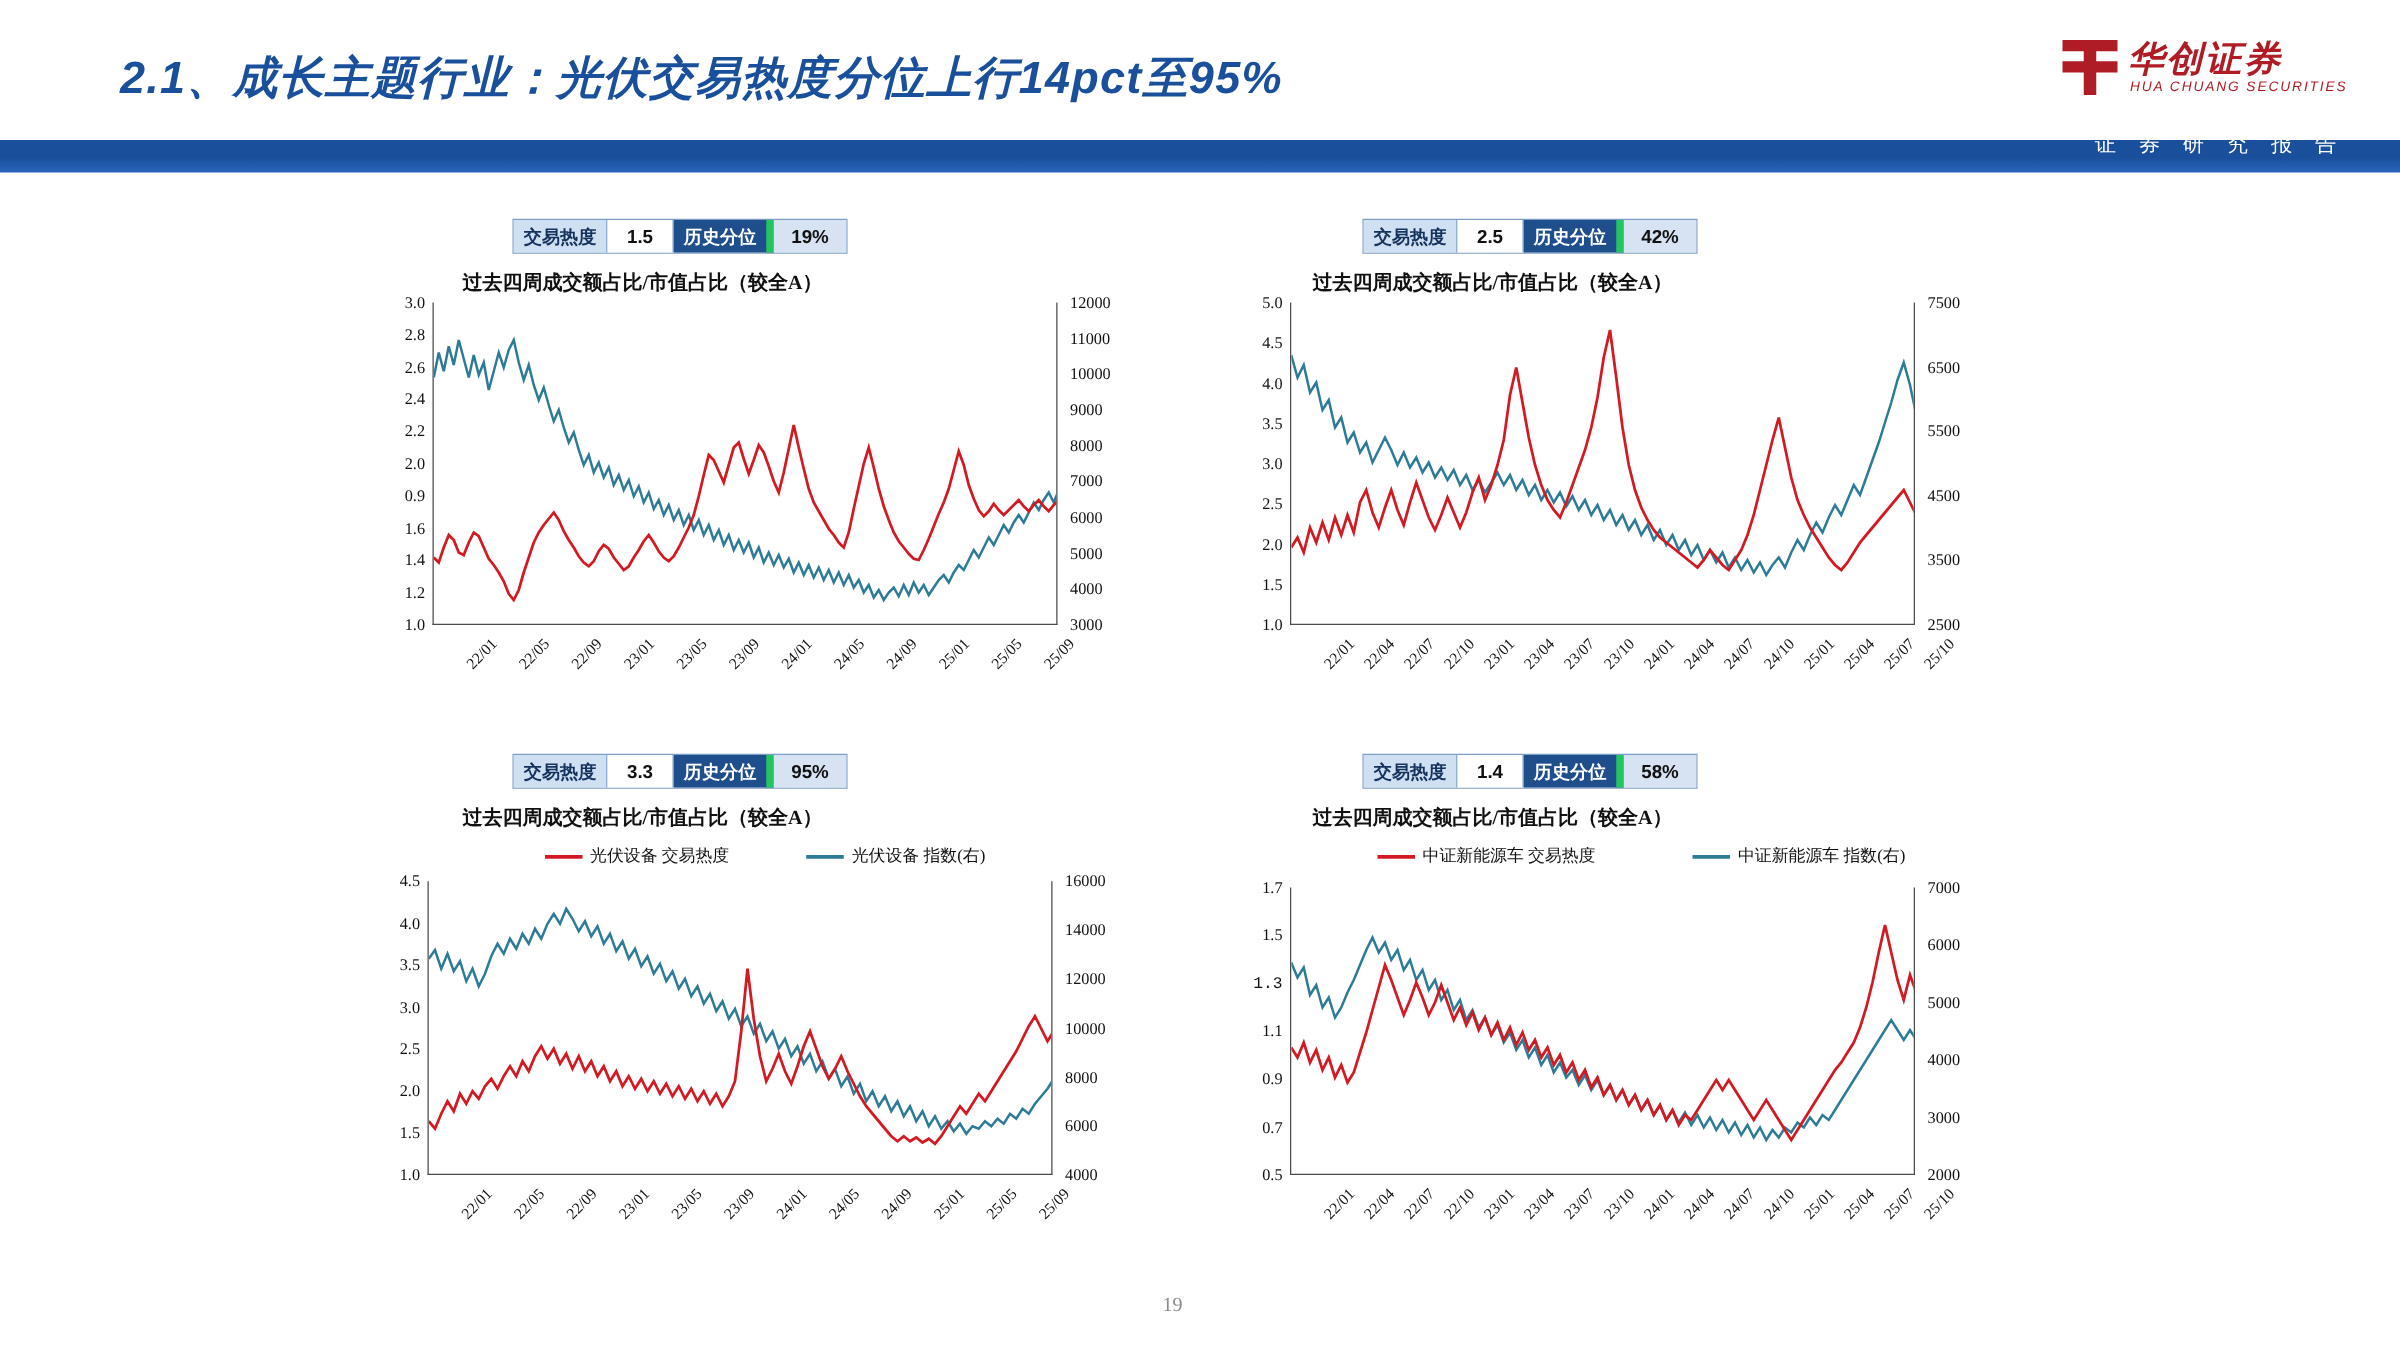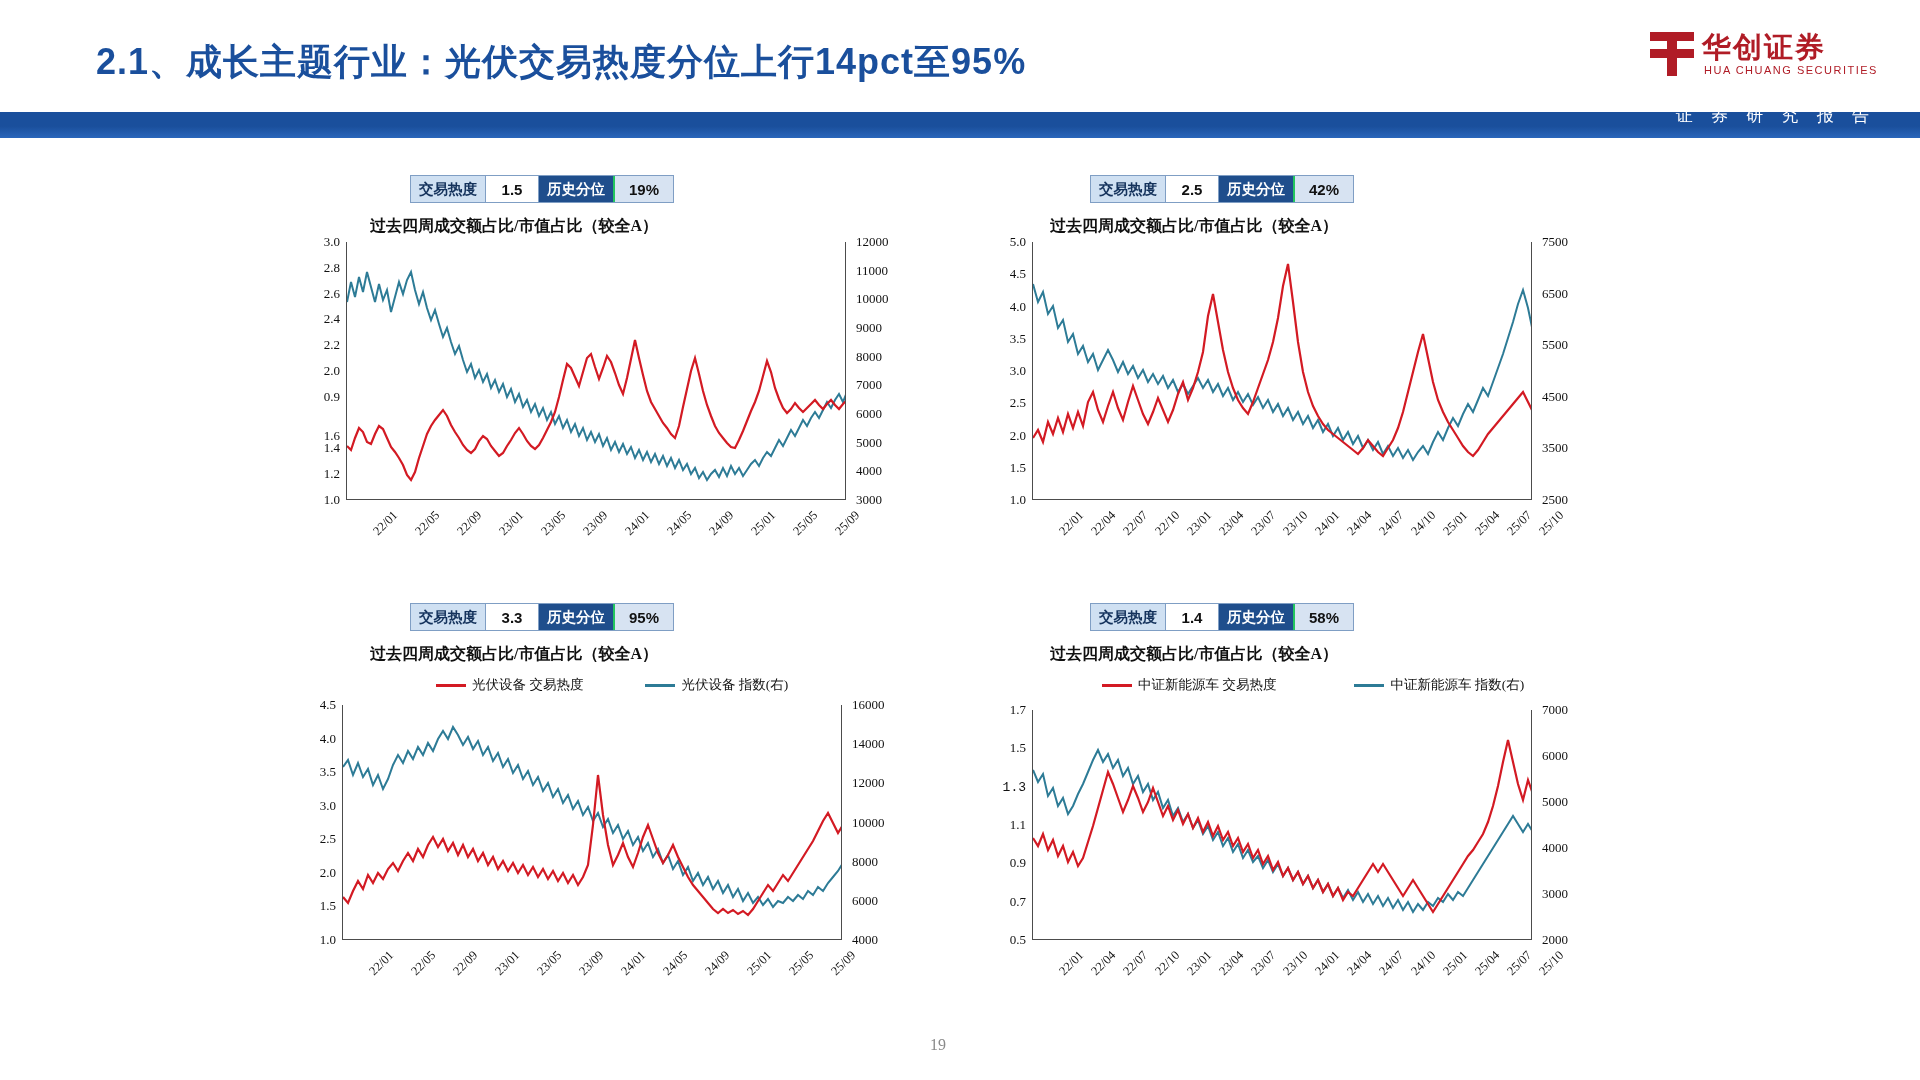--- a/index.html
+++ b/index.html
@@ -1,35 +1,35 @@
 <!DOCTYPE html>
 <html><head>
 <meta charset="utf-8">
 <style>
   html,body{margin:0;padding:0;}
   body{width:1920px;height:1080px;background:#ffffff;font-family:"Liberation Sans",sans-serif;overflow:hidden;}
   .slide{position:relative;width:1920px;height:1080px;}
 
   
-  .hdr{position:absolute;left:0;top:0;width:1920px;height:112px;background:#ffffff;}
+  .hdr{position:absolute;left:0;top:0;width:1920px;height:112px;background:#ffffff;font-style:italic;}
   .hdr-title{position:absolute;left:96px;top:38px;font-size:36px;font-weight:bold;color:#1a4f9c;letter-spacing:1px;white-space:nowrap;}
   .hdr-rule{position:absolute;left:0;top:112px;width:1920px;height:26px;background:linear-gradient(180deg,#1a4f9c 0%,#1a4f9c 55%,#2a66bb 100%);}
   .logo-box{position:absolute;right:40px;top:26px;width:230px;height:62px;}
   .logo-mark{position:absolute;left:0;top:6px;width:44px;height:44px;}
   .logo-mark i{position:absolute;background:#b01c26;}
   .logo-cn{position:absolute;left:52px;top:2px;font-size:29px;font-weight:bold;color:#b01c26;letter-spacing:2px;white-space:nowrap;}
   .logo-en{position:absolute;left:54px;top:38px;font-size:11px;color:#b01c26;letter-spacing:1.5px;white-space:nowrap;}
   .hdr-sub{position:absolute;right:44px;top:104px;font-size:17px;color:#ffffff;letter-spacing:7px;font-family:"Liberation Serif",serif;white-space:nowrap;z-index:5;}
 
   
   .panel{position:absolute;}
   .tagbar{position:absolute;display:flex;align-items:stretch;height:26px;border:1px solid #7f9ec4;}
   .tag-l{background:#cfe0f2;color:#14325c;font-weight:bold;font-size:14.5px;display:flex;align-items:center;justify-content:center;padding:0 8px;border-right:1px solid #7f9ec4;}
   .tag-v{background:#ffffff;color:#111;font-weight:bold;font-size:15px;display:flex;align-items:center;justify-content:center;width:52px;border-right:1px solid #7f9ec4;}
-  .tag-l2{background:#1f4e8c;color:#fff;font-weight:bold;font-size:14.5px;display:flex;align-items:center;justify-content:center;padding:0 8px;border-right:2px solid #22c55e;}
+  .tag-l2{background:#1f4e8c;color:#fff;font-weight:bold;font-size:14.5px;display:flex;align-items:center;justify-content:center;padding:0 8px;border-right:6px solid #22c55e;}
   .tag-v2{background:#d7e3f2;color:#111;font-weight:bold;font-size:15px;display:flex;align-items:center;justify-content:center;width:58px;}
 
   .ptitle{position:absolute;font-size:16px;font-weight:bold;color:#111;font-family:"Liberation Serif",serif;white-space:nowrap;}
 
   .legend{position:absolute;display:flex;gap:46px;align-items:center;}
   .lg{display:flex;align-items:center;gap:6px;font-size:13.5px;color:#111;font-family:"Liberation Serif",serif;white-space:nowrap;}
   .lg .sw{width:30px;height:3px;display:inline-block;}
   .sw-red{background:#d31a23;}
   .sw-blue{background:#2d7b96;}
 
@@ -86,21 +86,21 @@
     </div>
 
     <div class="axL" style="left:-16px;top:82px;width:56px;height:258px;">
       <span style="top:0;">3.0</span>
       <span style="top:25.8px;">2.8</span>
       <span style="top:51.6px;">2.6</span>
       <span style="top:77.4px;">2.4</span>
       <span style="top:103.2px;">2.2</span>
       <span style="top:129px;">2.0</span>
       <span style="top:154.8px;">0.9</span>
-      <span style="top:194px;margin-left:28px;">1.6</span>
+      <span style="top:181px;margin-left:28px;">1.6</span>
       <span style="top:206.4px;">1.4</span>
       <span style="top:232.2px;">1.2</span>
       <span style="top:258px;">1.0</span>
     </div>
 
     <div class="plot" style="left:46px;top:82px;width:500px;height:258px;">
       <svg width="500" height="258" viewBox="0 0 500 258" preserveAspectRatio="none">
         <polyline fill="none" stroke="#2d7b96" stroke-width="2" points="0,60 4,40 8,55 12,35 16,50 20,30 24,45 28,60 32,42 36,58 40,48 44,70 48,55 52,40 56,52 60,38 64,30 68,48 72,62 76,50 80,66 84,78 88,68 92,82 96,95 100,86 104,100 108,112 112,104 116,118 120,130 124,122 128,136 132,128 136,140 140,132 144,146 148,138 152,150 156,142 160,155 164,147 168,160 172,152 176,165 180,158 184,170 188,162 192,174 196,166 200,178 204,170 208,182 212,174 216,186 220,178 224,190 228,182 232,194 236,186 240,198 244,190 248,200 252,192 256,204 260,196 264,208 268,200 272,210 276,202 280,212 284,205 288,216 292,208 296,218 300,210 304,220 308,212 312,222 316,214 320,224 324,216 328,226 332,218 336,228 340,222 344,232 348,226 352,236 356,230 360,238 364,232 368,228 372,235 376,226 380,234 384,224 388,232 392,226 396,234 400,228 404,222 408,218 412,224 416,216 420,210 424,214 428,206 432,198 436,204 440,196 444,188 448,194 452,186 456,178 460,184 464,176 468,170 472,176 476,168 480,160 484,166 488,158 492,152 496,160 500,150"></polyline>
         <polyline fill="none" stroke="#d31a23" stroke-width="2.2" points="0,204 4,208 8,196 12,186 16,190 20,200 24,202 28,192 32,184 36,187 40,196 44,205 48,210 52,216 56,223 60,233 64,238 68,230 72,216 76,204 80,192 84,184 88,178 92,173 96,168 100,174 104,183 108,190 112,196 116,203 120,208 124,211 128,207 132,199 136,194 140,197 144,204 148,209 152,214 156,211 160,204 164,198 168,191 172,186 176,192 180,199 184,204 188,207 192,203 196,196 200,188 204,180 208,170 212,155 216,138 220,122 224,126 228,135 232,144 236,130 240,116 244,112 248,125 252,137 256,126 260,114 264,120 268,131 272,143 276,152 280,136 284,117 288,98 292,116 296,133 300,149 304,160 308,167 312,174 316,181 320,186 324,192 328,196 332,184 336,165 340,147 344,129 348,116 352,132 356,149 360,163 364,174 368,184 372,191 376,196 380,201 384,205 388,206 392,198 396,189 400,179 404,169 408,160 412,149 416,134 420,119 424,130 428,146 432,157 436,166 440,171 444,167 448,161 452,166 456,170 460,166 464,162 468,158 472,163 476,167 480,162 484,158 488,163 492,167 496,162 500,158"></polyline>
       </svg>

